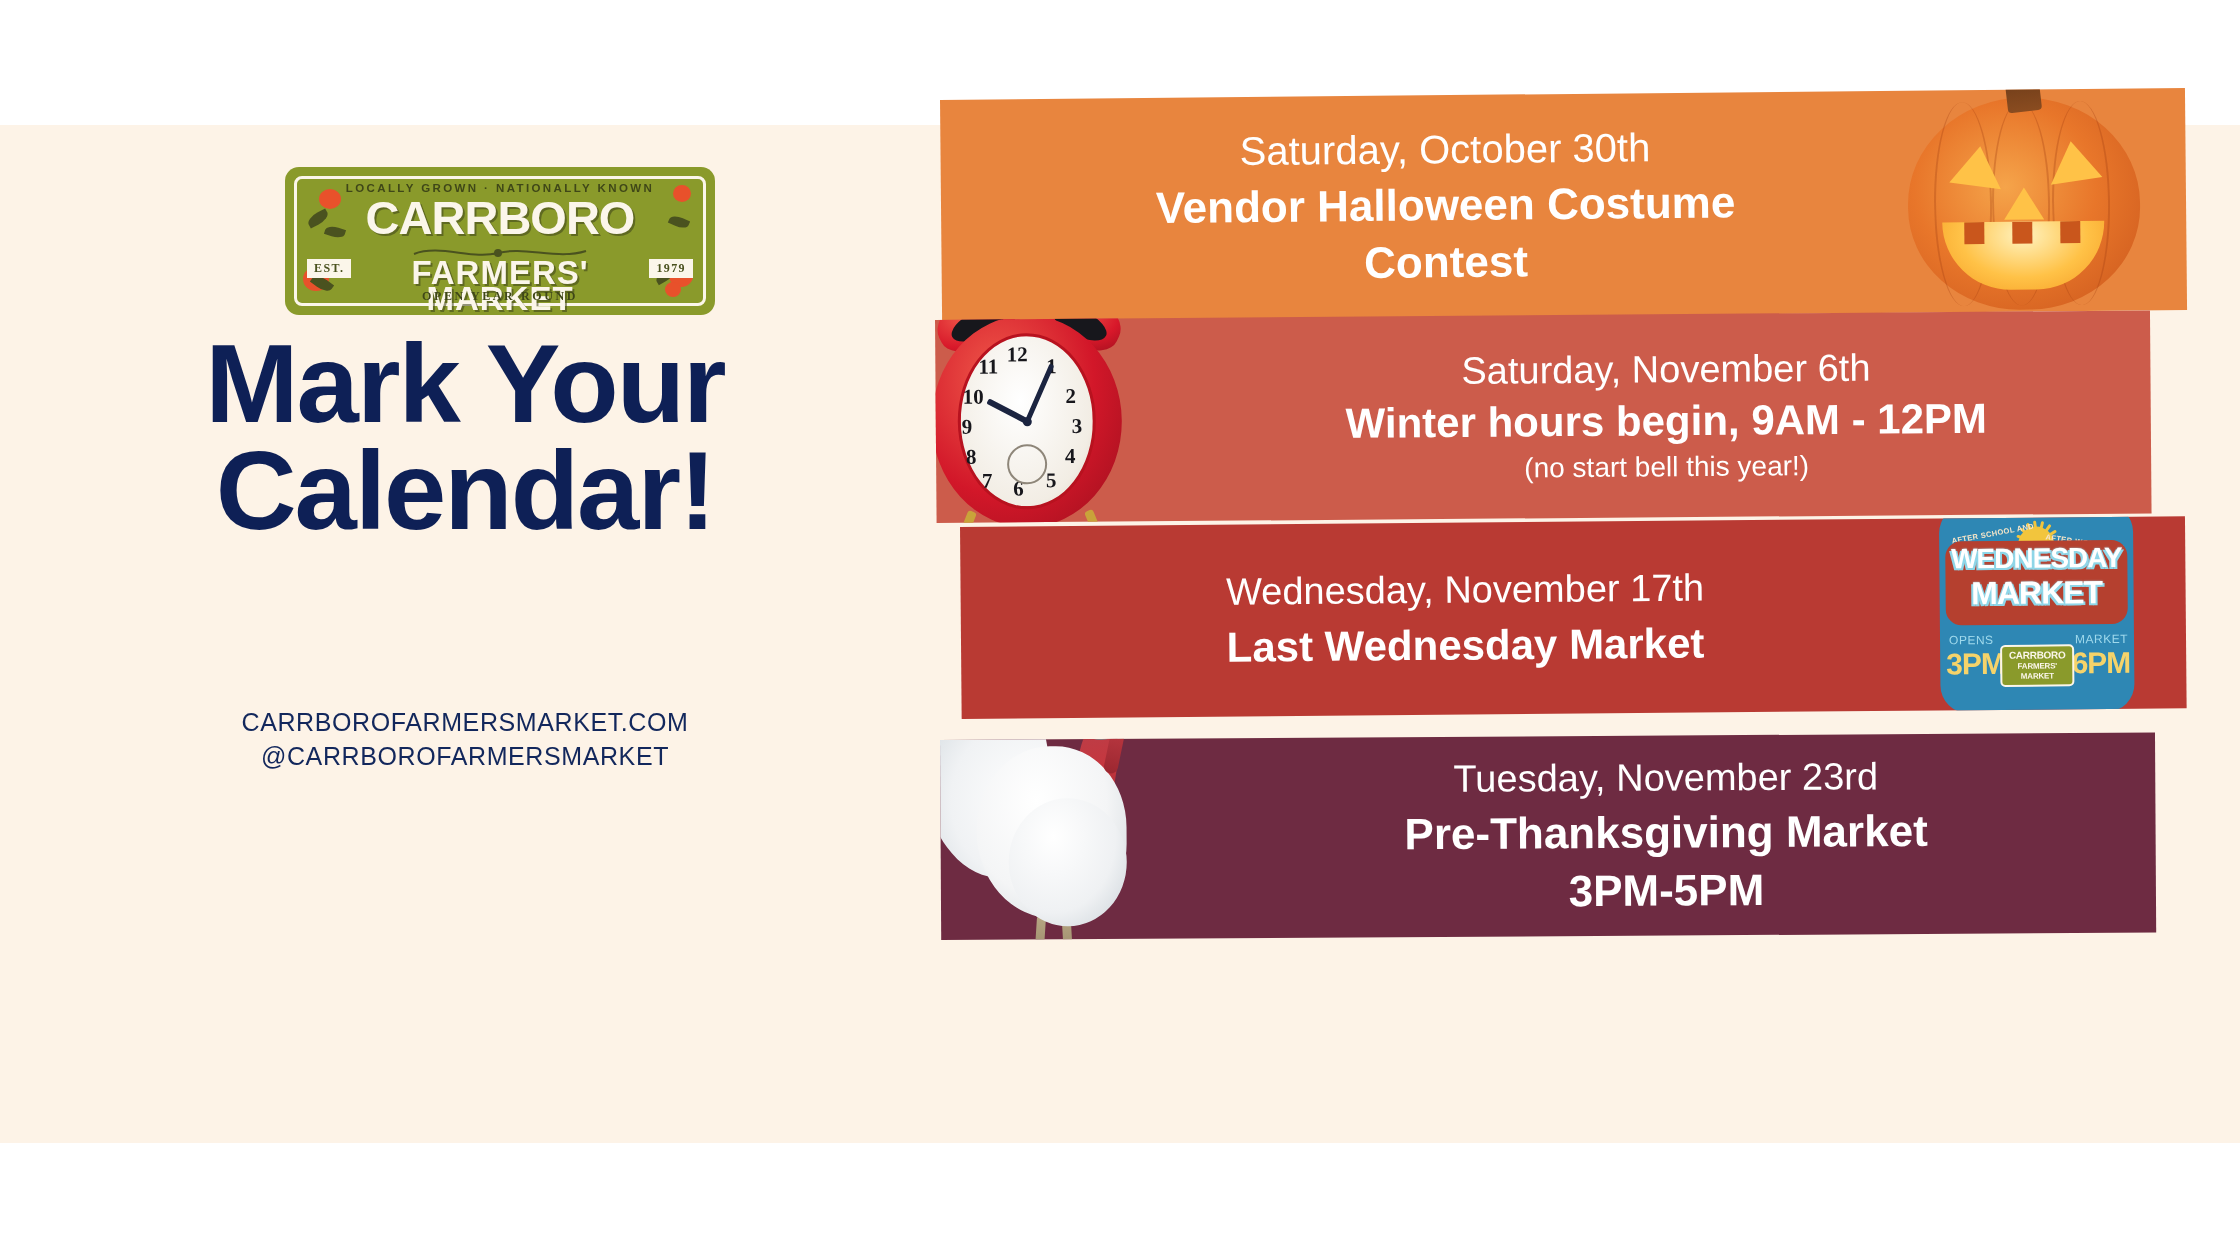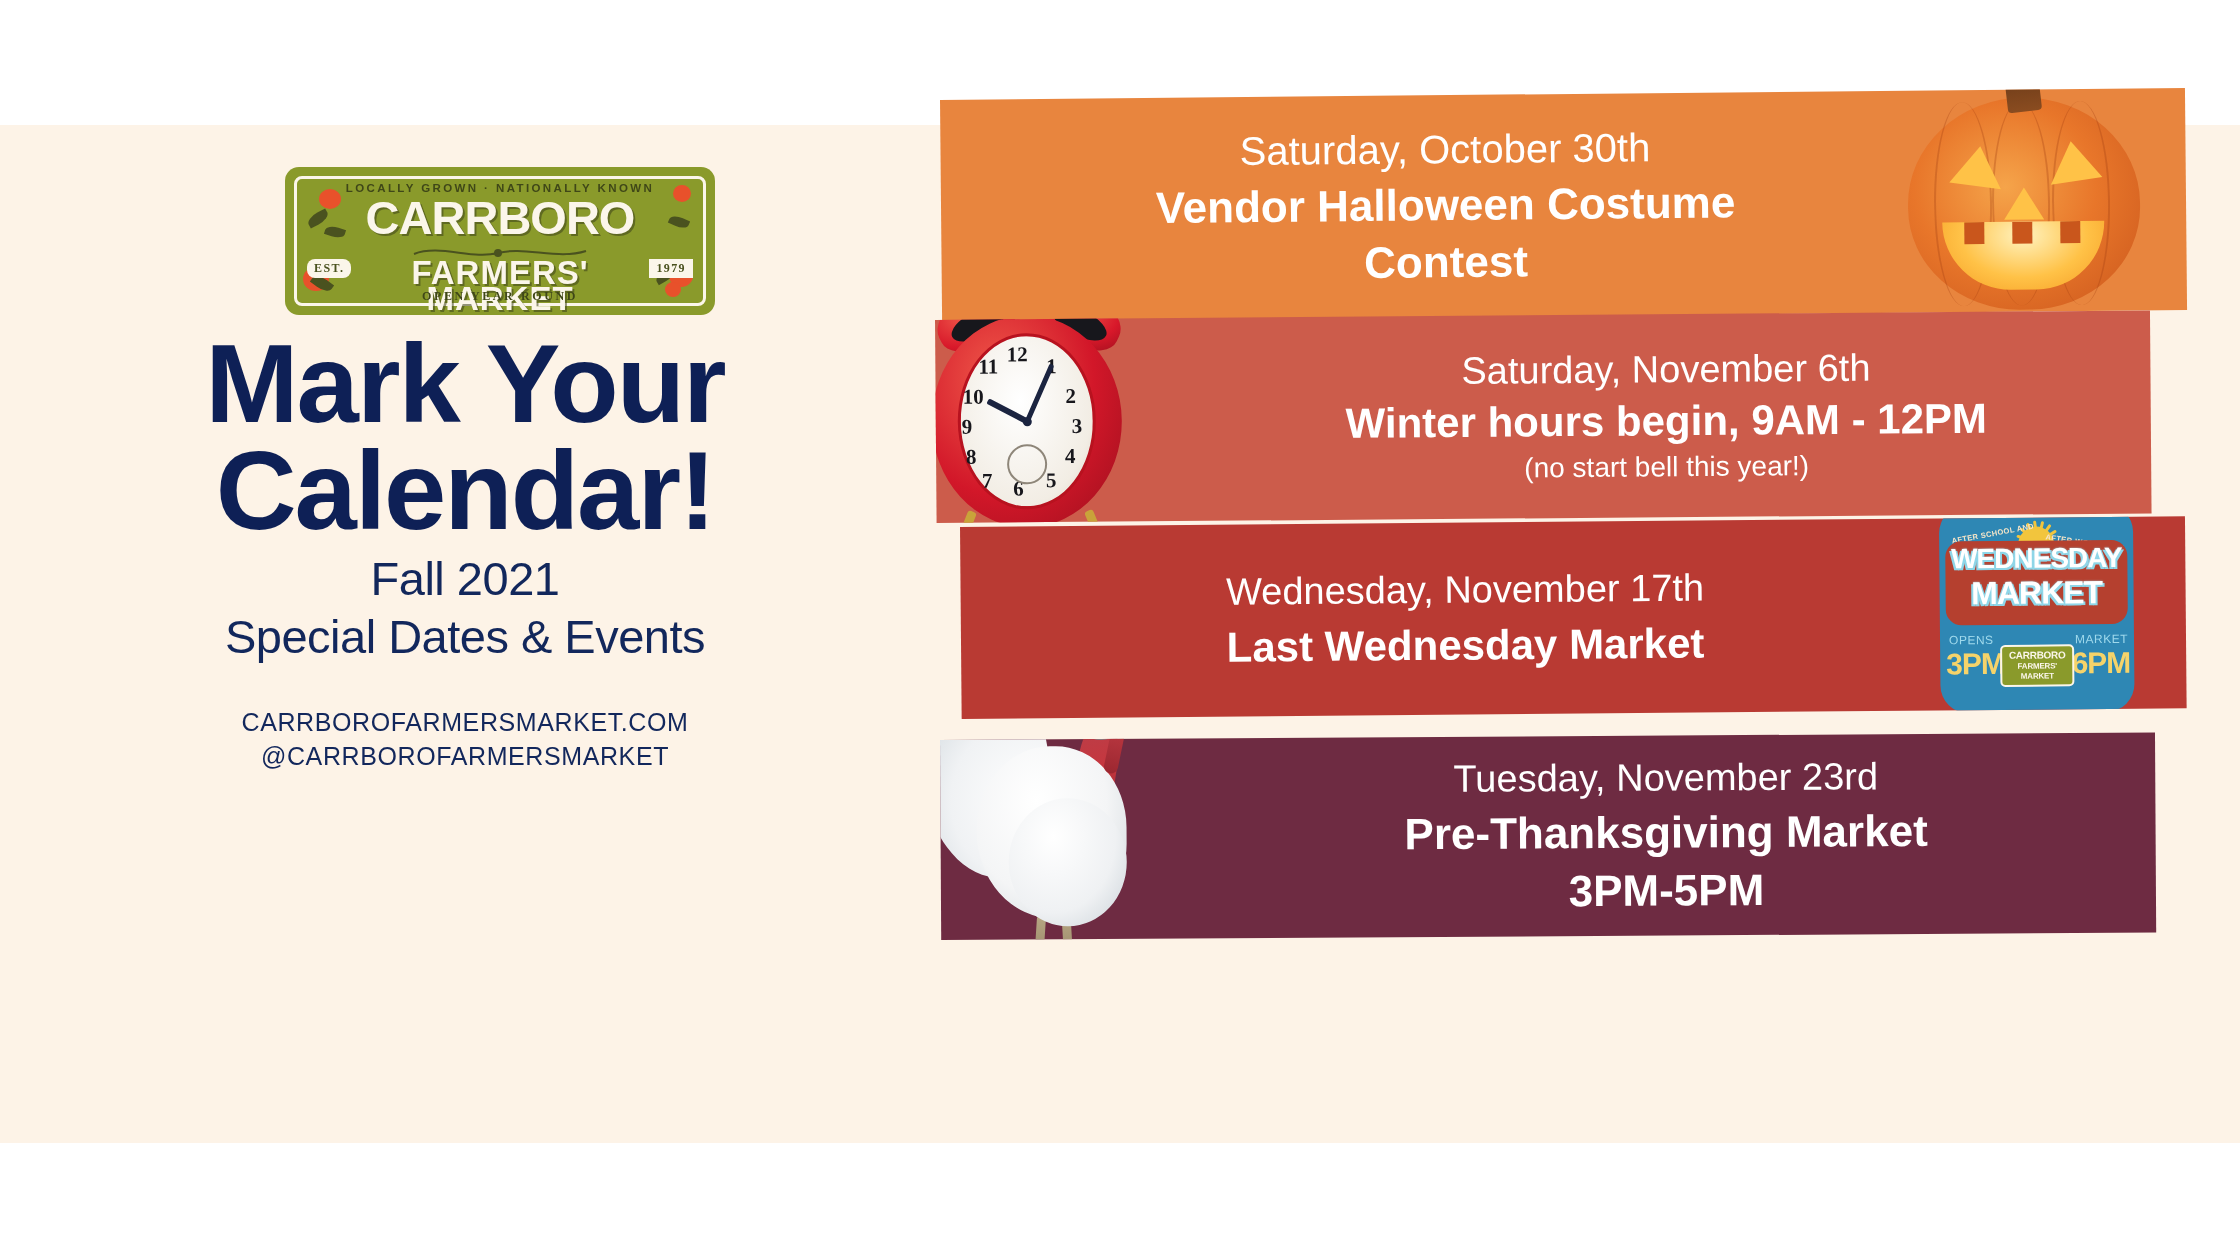--- a/index.html
+++ b/index.html
@@ -60,21 +60,21 @@
   .logo-market{
     position:absolute; top:114px; left:0; width:100%; text-align:center;
     font-size:33px; line-height:35px; font-weight:700; color:#FBF6EA;
     letter-spacing:1px; text-shadow:2px 2px 0 rgba(60,66,25,.55);
   }
   .logo-est, .logo-year{
     position:absolute; top:92px; background:#FBF6EA; color:#4A521F;
     font-family:"Liberation Serif", serif; font-weight:700;
     font-size:12px; letter-spacing:1.4px; padding:2px 7px 2px 7px;
   }
-  .logo-est{ left:22px;border-radius:8px; }
+  .logo-est{ left:22px; }
   .logo-year{ right:22px; }
   .logo-bottom-text{
     position:absolute; bottom:11px; left:0; width:100%; text-align:center;
     font-size:12px; letter-spacing:2.6px; color:#3F4718;
     font-family:"Liberation Serif", serif; font-weight:700;
   }
 
   
   .headline{
     position:absolute; left:0; top:205px; width:930px;
@@ -396,24 +396,20 @@
         <div class="logo-market">MARKET</div>
         <div class="logo-bottom-text">OPEN YEAR ROUND</div>
       </div>
     </div>
 
     <div class="headline">
       <span>Mark Your</span><br>
       <span>Calendar!</span>
     </div>
 
-    <div class="subhead">
-      <span>Fall 2021</span><br>
-      <span>Special Dates &amp; Events</span>
-    </div>
 
     <div class="contact">
       <span>CARRBOROFARMERSMARKET.COM</span><br>
       <span>@CARRBOROFARMERSMARKET</span>
     </div>
   </div>
 
   <div class="banner" id="banner-1">
     <div class="txt">
       <span class="b-date">Saturday, October 30th</span>

